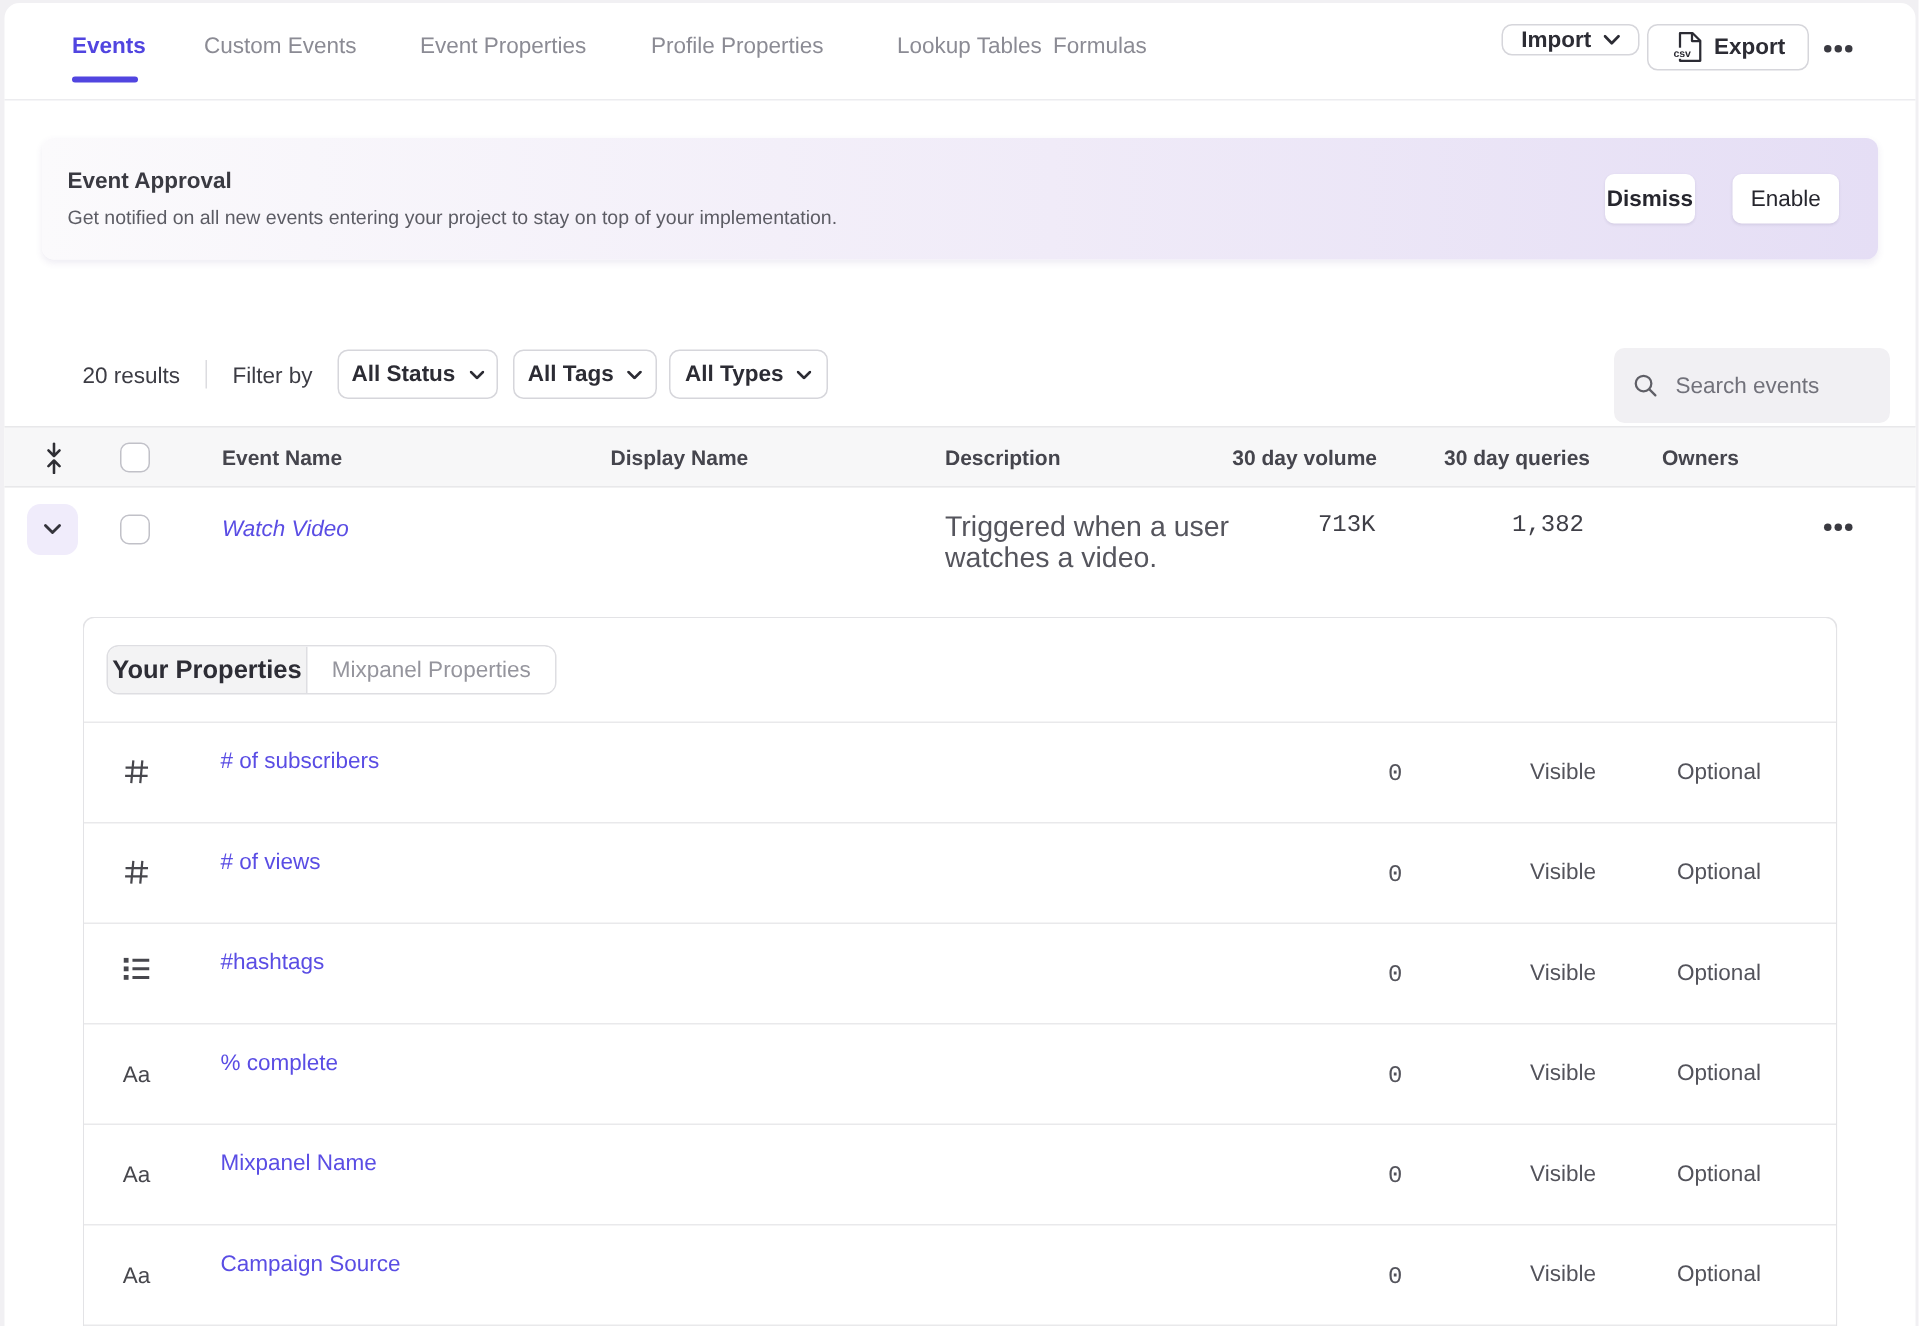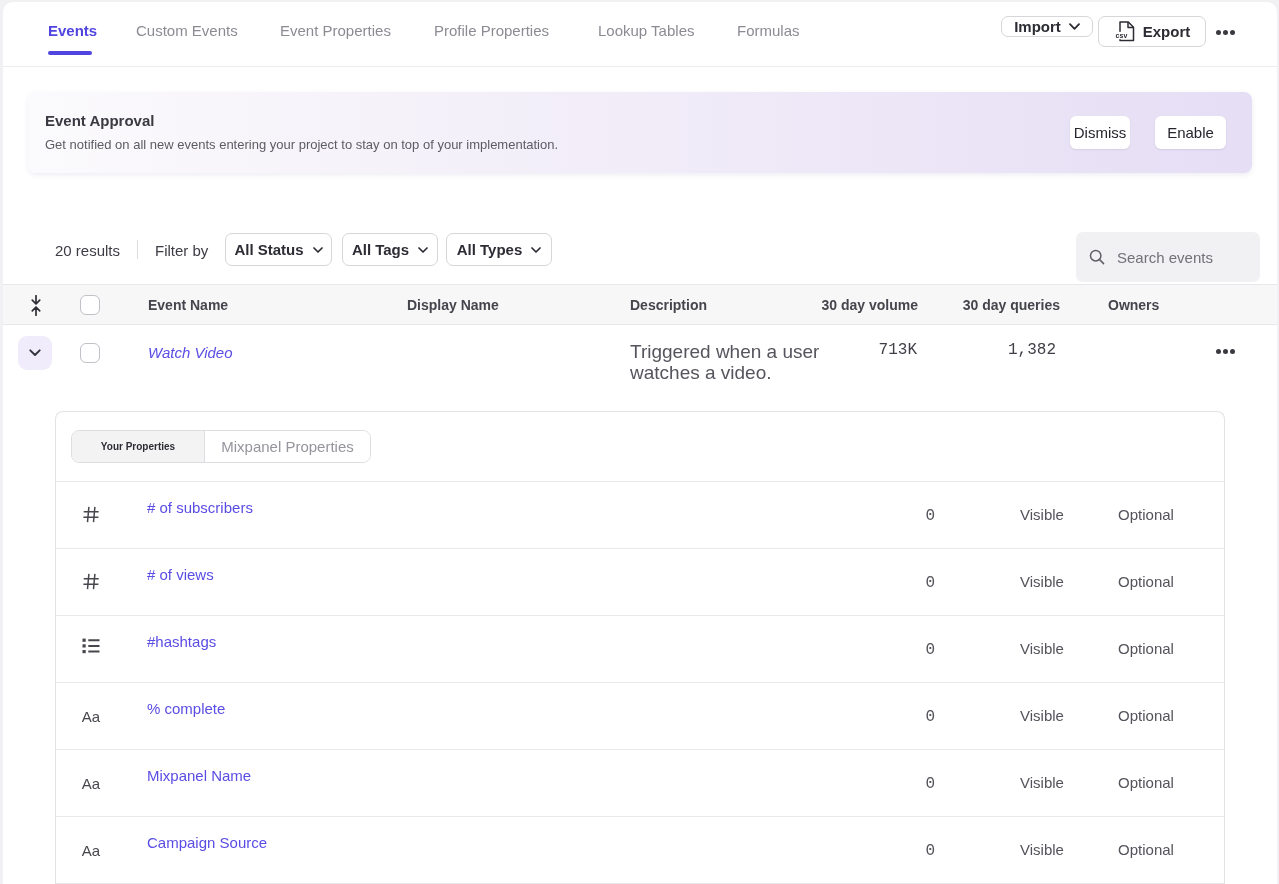--- a/index.html
+++ b/index.html
@@ -39,21 +39,21 @@
 
 .expbtn { position:absolute; left:18px; top:336px; width:34px; height:34px; border-radius:9px; background:#f0ecfb; display:flex; align-items:center; justify-content:center; }
 .link { color:#5a4de4; }
 .mono { font-family:"Liberation Mono",monospace; font-size:16px; color:#3f3f47; }
 .dots { display:flex; gap:2px; align-items:center; }
 .dots i { width:5px; height:5px; border-radius:50%; background:#3a3a41; }
 
 
 .panel { position:absolute; left:55px; top:411px; width:1170px; height:473px; border:1px solid #e3e3e6; border-bottom:none; border-radius:8px 8px 0 0; background:#fff; }
 .seg { position:absolute; left:15px; top:18px; height:33px; display:flex; border:1px solid #dedee2; border-radius:8px; overflow:hidden; }
-.seg .s1 { width:132px; background:#f3f3f4; color:#2d2d35; font-weight:700; font-size:10px; display:flex; align-items:center; justify-content:center; }
+.seg .s1 { width:132px; background:#f3f3f4; color:#2d2d35; font-weight:700; font-size:17px; display:flex; align-items:center; justify-content:center; }
 .seg .s2 { width:166px; background:#fff; color:#95959d; font-size:15px; display:flex; align-items:center; justify-content:center; border-left:1px solid #dedee2; }
 .tabline { position:absolute; left:0; right:0; top:69px; height:1px; background:#e9e9eb; }
 .prow { position:absolute; left:0; width:1168px; height:67px; border-bottom:1px solid #e9e9eb; }
 .prow .nm { position:absolute; left:91px; top:18px; font-size:15px; line-height:15px; color:#5a4de4; }
 .prow .v0 { position:absolute; left:795px; width:84px; top:26px; text-align:right; font-family:"Liberation Mono",monospace; font-size:16px; line-height:16px; color:#53535b; }
 .prow .vis { position:absolute; left:936px; width:100px; top:25px; text-align:center; font-size:15px; line-height:15px; color:#53535b; }
 .prow .opt { position:absolute; left:1040px; width:100px; top:25px; text-align:center; font-size:15px; line-height:15px; color:#53535b; }
 .prow .ic { position:absolute; left:26px; top:0; width:18px; height:67px; display:flex; align-items:center; justify-content:center; color:#47474d; }
 .prow .ic svg.hash { position:relative; top:-1px; }
 .prow .ic svg.list { position:relative; top:-3.5px; }
@@ -61,21 +61,21 @@
 </head>
 <body>
 <div class="card"></div>
 
 <div class="tabs">
   <span class="tab-active" style="left:48px;">Events<span class="ul"></span></span>
   <span style="left:136px;">Custom Events</span>
   <span style="left:280px;">Event Properties</span>
   <span style="left:434px;">Profile Properties</span>
   <span style="left:598px;">Lookup Tables</span>
-  <span style="left:737px;">Formulas</span>
+  <span style="left:702px;">Formulas</span>
 </div>
 <div class="navline"></div>
 <div class="btn abs" style="left:1001px; top:16px; width:92px; height:21px;">Import
   <svg width="11" height="7" viewBox="0 0 11 7" fill="none" style="margin-left:8px">
       <path d="M1 1.2 L5.5 5.8 L10 1.2" stroke="#2c2c34" stroke-width="1.8" stroke-linecap="round" stroke-linejoin="round"></path>
     </svg>
 </div>
 <div class="btn abs" style="left:1098px; top:16px; width:108px; height:31px;">
   <svg width="21" height="21" viewBox="0 0 21 21" fill="none" style="margin-right:8px">
     <path d="M6 1 h8.3 l5.2 5.2 v13.3 h-13.5 z" stroke="#2c2c34" stroke-width="1.5" stroke-linejoin="round"></path>
@@ -87,21 +87,21 @@
 </div>
 <div class="dots abs" style="left:1216px; top:30px;">
     <i></i>
     <i></i>
     <i></i>
   </div>
 
 <div class="banner">
   <h1>Event Approval</h1>
   <p>Get notified on all new events entering your project to stay on top of your implementation.</p>
-  <div class="bbtn" style="left:1042px; width:60px;">Dismiss</div>
+  <div class="bbtn" style="left:1042px; width:60px;font-weight:bold;">Dismiss</div>
   <div class="bbtn" style="left:1127px; width:71px;">Enable</div>
 </div>
 
 <div class="fr" style="left:55px; top:242px;">20 results</div>
 <div class="abs" style="left:137px; top:240px; width:1px; height:19px; background:#dcdce0;"></div>
 <div class="fr" style="left:155px; top:242px;">Filter by</div>
 <div class="btn fbtn" style="left:225px; width:107px;">All Status
   <svg width="10" height="6" viewBox="0 0 10 6" fill="none">
       <path d="M1 1 L5 5 L9 1" stroke="#2c2c34" stroke-width="1.7" stroke-linecap="round" stroke-linejoin="round"></path>
     </svg>

